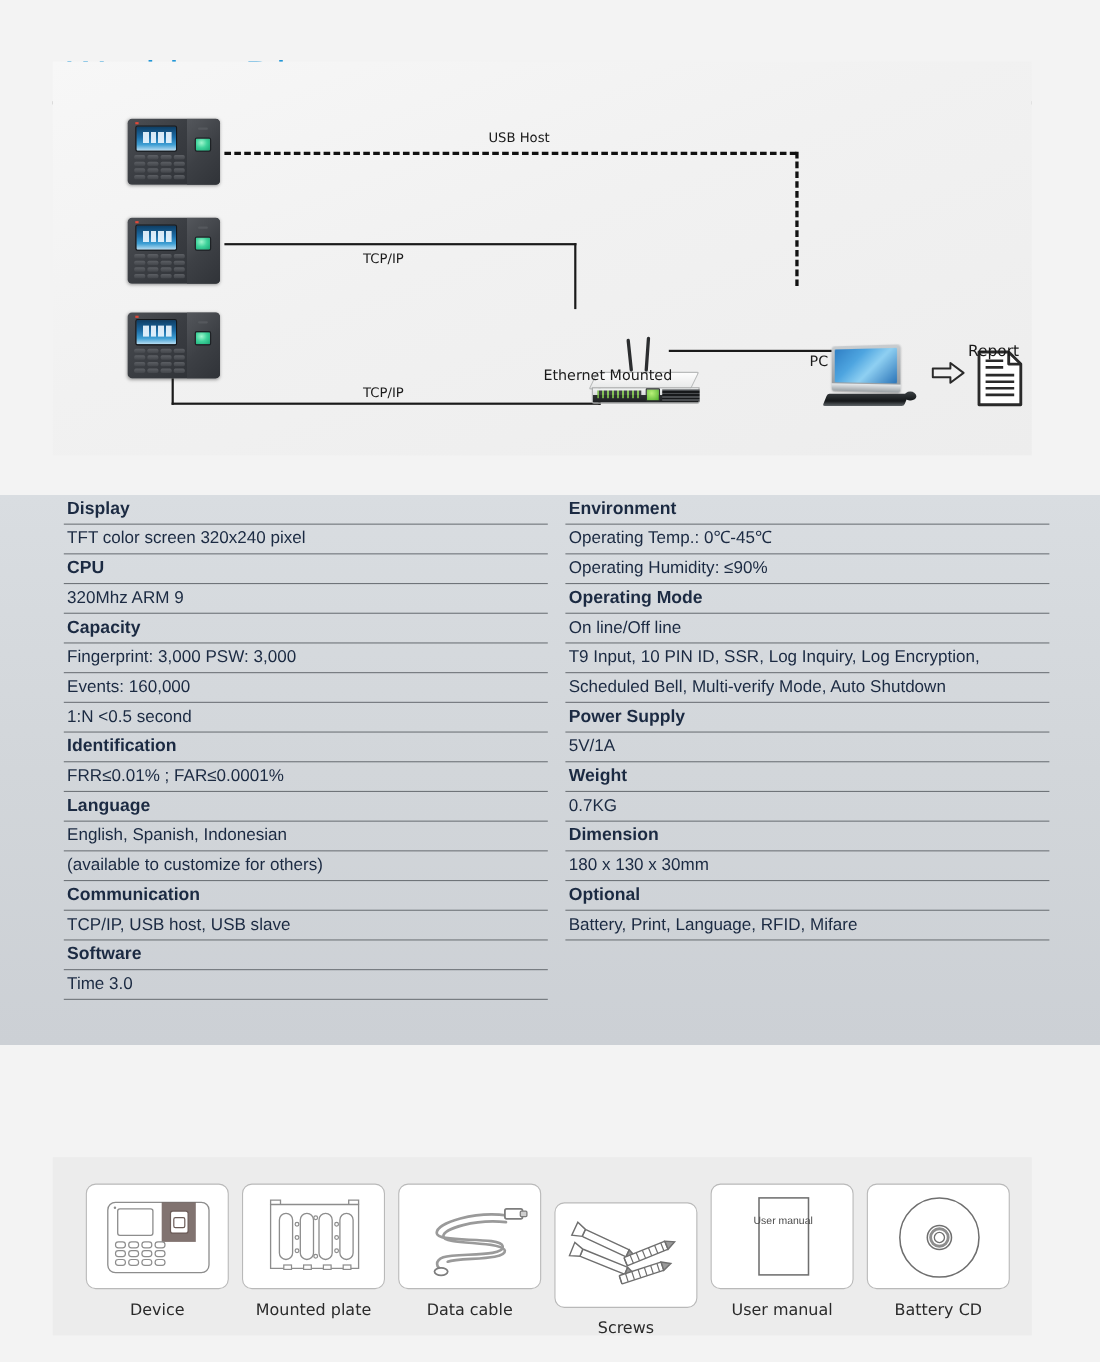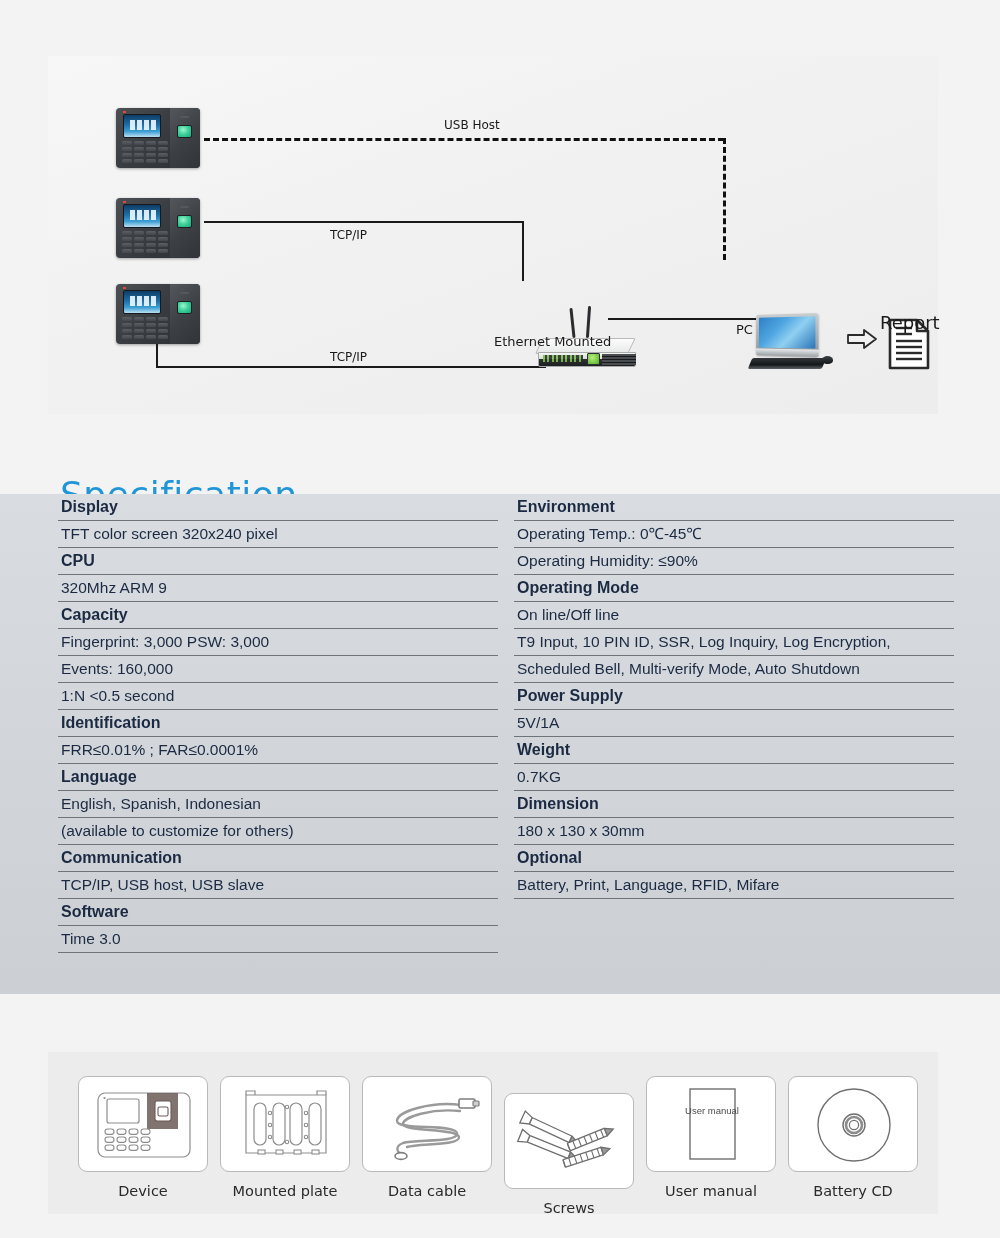--- a/index.html
+++ b/index.html
@@ -127,21 +127,21 @@
     border-radius:2px; transform: skewX(-22deg);
   }
   #pc .mouse { position:absolute; left:72px; top:42px; width:11px; height:8px;
     background: linear-gradient(180deg,#3b4043,#15181a); border-radius:50% 50% 45% 45%; }
 
   
   #report { position:absolute; left:838px; top:262px; width:46px; height:52px; }
   #arrow { position:absolute; left:798px; top:272px; width:32px; height:22px; }
 
   
-  #spec { position:absolute; left:0; top:494px; width:1000px; height:500px;
+  #spec { position:absolute; left:0; top:450px; width:1000px; height:500px;
           background: linear-gradient(180deg,#d9dde1 0%, #d2d6da 50%, #ccd0d5 100%); }
   .spec-cols { position:absolute; left:0; top:0; width:1000px; display:flex; }
   .spec-col { width:440px; }
   .spec-col.left { margin-left:58px; }
   .spec-col.right { margin-left:16px; }
   .spec-row {
     height:27px; line-height:26px;
     border-bottom:1.5px solid #6f7479;
     color:#1b2a42; font-size:15.5px; padding-left:3px; white-space:nowrap;
   }
@@ -293,21 +293,21 @@
       <path d="M31 2 V13 H42" fill="none" stroke="#2a2a2a" stroke-width="2.6" stroke-linejoin="round"></path>
       <g stroke="#2a2a2a" stroke-width="2.4">
         <line x1="10" y1="10" x2="26" y2="10"></line>
         <line x1="10" y1="16" x2="26" y2="16"></line>
         <line x1="10" y1="23" x2="36" y2="23"></line>
         <line x1="10" y1="29" x2="36" y2="29"></line>
         <line x1="10" y1="35" x2="36" y2="35"></line>
         <line x1="10" y1="41" x2="36" y2="41"></line>
       </g>
     </svg>
-    <div class="diag-label" style="left:832px; top:256px; font-size:18px;">Report</div>
+    <div class="diag-label" style="left:832px; top:256px; font-size:14px;">Report</div>
   </div>
 
   <div class="section-head" style="top:426px;">
     <h2>Specification</h2>
     <div class="head-rule"></div>
   </div>
 
   <div id="spec">
     <div class="spec-cols">
       <div class="spec-col left" id="spec-left">

